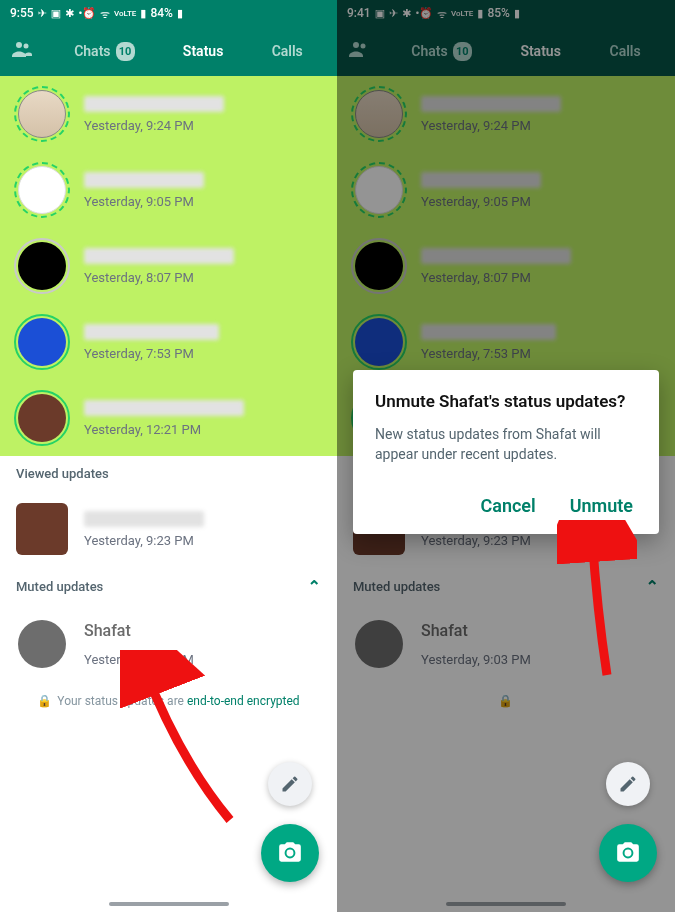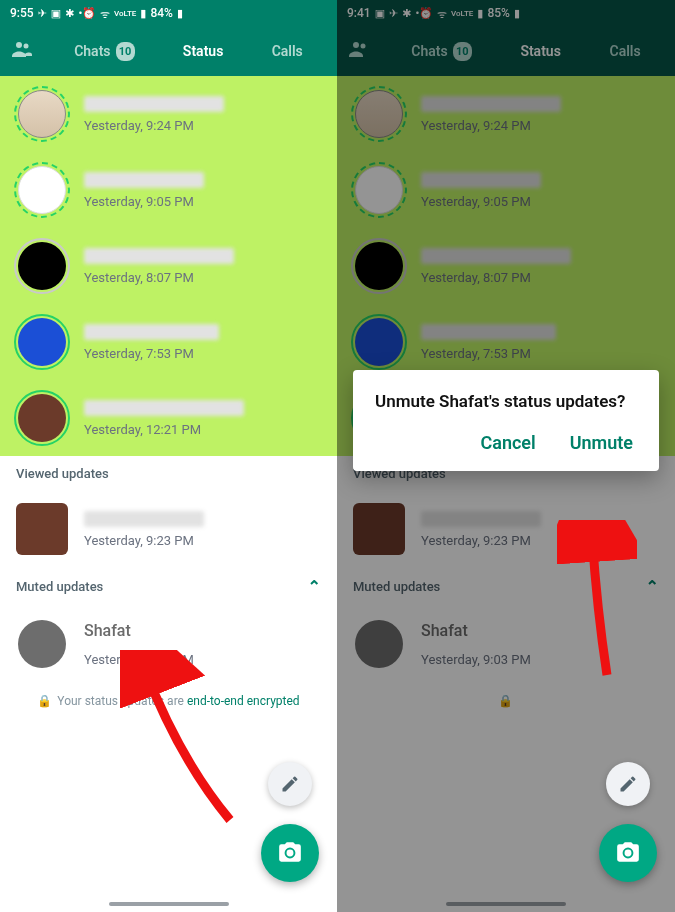--- a/index.html
+++ b/index.html
@@ -345,20 +345,21 @@
         <svg width="26" height="26" viewBox="0 0 24 24" fill="currentColor">
           <path d="M12 15.2a3.2 3.2 0 100-6.4 3.2 3.2 0 000 6.4z"></path>
           <path d="M9 2L7.17 4H4a2 2 0 00-2 2v12a2 2 0 002 2h16a2 2 0 002-2V6a2 2 0 00-2-2h-3.17L15 2H9zm3 15a5 5 0 110-10 5 5 0 010 10z"></path>
         </svg>
       </div>
   </div>
   <div class="navbar"></div>
 
   <div class="dialog">
     <div class="dialog-title">Unmute Shafat's status updates?</div>
+    <div class="dialog-body">New status updates from Shafat will appear under recent updates.</div>
     <div class="dialog-actions">
       <button class="dialog-btn">Cancel</button>
       <button class="dialog-btn">Unmute</button>
     </div>
   </div>
 
   <div class="arrow" style="left:220px; top:520px;">
     <svg width="80" height="160">
         <defs>
           <marker id="ah2" markerWidth="12" markerHeight="12" refX="3" refY="6" orient="auto">

